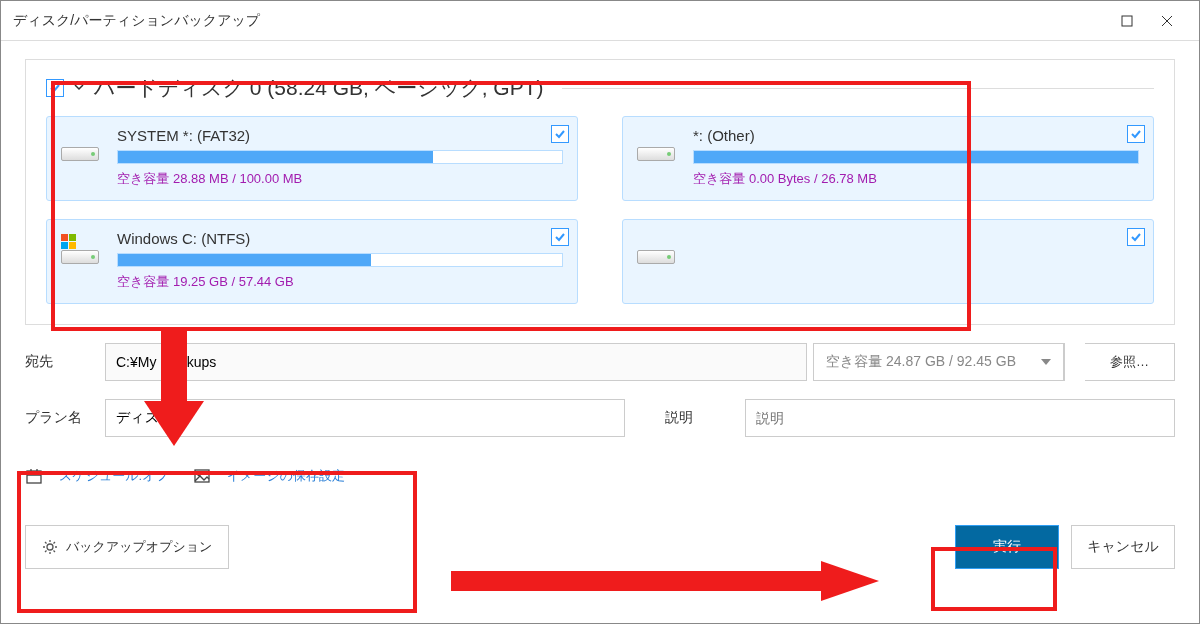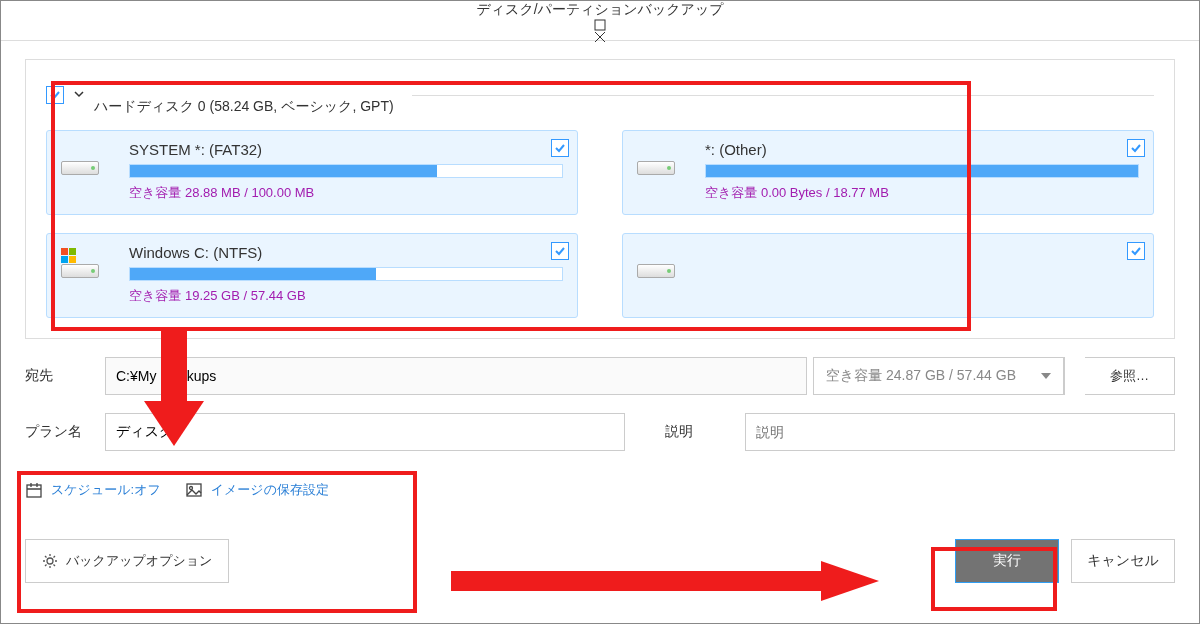--- a/index.html
+++ b/index.html
@@ -1,37 +1,37 @@
 <!DOCTYPE html>
 <html><head>
 <meta charset="utf-8">
 <style>
 * { box-sizing: border-box; margin: 0; padding: 0; }
 body { font-family: "Meiryo", "Yu Gothic", sans-serif; font-size: 13px; color: #333; background: #fff; width: 1200px; height: 624px; position: relative; border: 1px solid #888; }
 
 
-.titlebar { display: flex; align-items: center; height: 40px; padding: 0 12px; border-bottom: 1px solid #ddd; flex-direction: column; }
+.titlebar { display: flex; align-items: center; height: 40px; padding: 0 12px; border-bottom: 1px solid #ddd; }
 .titlebar .title { flex: 1; font-size: 14px; }
 .titlebar .winbtn { width: 40px; height: 30px; display: flex; align-items: center; justify-content: center; cursor: default; }
 .winbtn svg { stroke: #333; stroke-width: 1; fill: none; }
 
 .content { padding: 18px 24px 12px 24px; position: relative; }
 
 
 .disk-panel { border: 1px solid #ddd; padding: 14px 20px 20px 20px; position: relative; }
 .disk-header { display: flex; align-items: center; gap: 8px; margin-bottom: 14px; }
 .disk-header .chk { width: 18px; height: 18px; border: 1px solid #3399ff; display: flex; align-items: center; justify-content: center; }
 .disk-header .chk svg { stroke: #3399ff; stroke-width: 2; fill: none; }
 .disk-header .chev { display: inline-block; }
 .disk-header .chev svg { stroke: #333; stroke-width: 1.5; fill: none; }
-.disk-header .disk-title { font-size: 14px; margin-top: 24px; }
+.disk-header .disk-title { font-size: 21px; }
 .disk-header .line { flex: 1; height: 1px; background: #ddd; margin-left: 10px; }
 
 .part-grid { display: grid; grid-template-columns: 1fr 1fr; gap: 18px 44px; }
-.part-card { background: #eaf5ff; border: 1px solid #b8ddff; border-radius: 3px; padding: 10px 14px 12px 14px; display: flex; gap: 28px; position: relative; }
+.part-card { background: #eaf5ff; border: 1px solid #b8ddff; border-radius: 3px; padding: 10px 14px 12px 14px; display: flex; gap: 16px; position: relative; }
 .part-card .diskicon { width: 40px; height: 40px; margin-top: 6px; position: relative; flex: none; }
 .part-card .diskicon .drive { width: 38px; height: 14px; background: linear-gradient(#fff,#ddd); border: 1px solid #aaa; border-radius: 2px; position: absolute; top: 14px; }
 .part-card .diskicon .drive::after { content:""; position:absolute; right:3px; top:4px; width:4px; height:4px; background:#7c7; border-radius:50%; }
 .part-card .diskicon .win { position: absolute; top: -2px; left: 0; width: 16px; height: 16px; }
 .win .q { position: absolute; width: 7px; height: 7px; }
 .win .q1 { background:#f25022; top:0; left:0; }
 .win .q2 { background:#7fba00; top:0; left:8px; }
 .win .q3 { background:#00a4ef; top:8px; left:0; }
 .win .q4 { background:#ffb900; top:8px; left:8px; }
 .part-body { flex: 1; }
@@ -62,30 +62,30 @@
 .dest-free { padding: 0 12px; color: #888; font-size: 14px; }
 .dest-dd { width: 36px; height: 38px; border: 1px solid #ccc; border-left: none; display:flex; align-items:center; justify-content:center; }
 .dest-dd svg { fill:#888; }
 .browse-btn { width: 90px; height: 38px; border: 1px solid #ccc; border-left: none; display:flex; align-items:center; justify-content:center; }
 .plan-input { width: 520px; }
 .desc-label { width: 46px; margin-left: 20px; }
 .desc-input { flex: 1; color:#999; }
 
 
 .opts { display: flex; align-items: center; gap: 24px; margin-top: 30px; margin-bottom: 28px; }
-.opt-link { display: flex; align-items: center; gap: 8px; color: #2a7fd6; cursor: default; }
+.opt-link { display: flex; align-items: center; gap: 16px; color: #2a7fd6; cursor: default; }
 .opt-link svg { stroke: #444; stroke-width:1.3; fill:none; }
 
 
 .bottom { display: flex; align-items: center; justify-content: space-between; padding: 0 24px 12px 24px; }
 .bopt-btn { height: 44px; padding: 0 16px; border: 1px solid #ccc; display:flex; align-items:center; gap:8px; }
 .bopt-btn svg { stroke:#555; stroke-width:1.3; fill:none; }
 .btns { display: flex; gap: 12px; }
 .btn { height: 44px; width: 104px; display: flex; align-items:center; justify-content:center; border: 1px solid #ccc; font-size:14px; }
-.btn-primary { background:#737373; color:#fff; border-color:#2f9ef4; }
+.btn-primary { background:#0369a1; color:#fff; border-color:#2f9ef4; }
 </style>
 </head>
 <body>
 
 <div class="titlebar">
   <div class="title">ディスク/パーティションバックアップ</div>
   <div class="winbtn">
       <svg width="12" height="12">
         <rect x="1" y="1" width="10" height="10"></rect>
       </svg>
@@ -133,21 +133,21 @@
 
       <div class="part-card">
         <div class="diskicon">
             <div class="drive"></div>
           </div>
         <div class="part-body">
           <div class="part-name">*: (Other)</div>
           <div class="bar">
               <div class="fill" style="width:100%"></div>
             </div>
-          <div class="free-line">空き容量 0.00 Bytes / 18.77 MB</div>
+          <div class="free-line">空き容量 0.00 Bytes / 26.78 MB</div>
         </div>
         <span class="part-chk">
             <svg width="12" height="12">
               <path d="M2 6 L5 9 L10 3"></path>
             </svg>
           </span>
       </div>
 
       <div class="part-card">
         <div class="diskicon">
@@ -183,21 +183,21 @@
             </svg>
           </span>
       </div>
     </div>
   </div>
 
   <div class="row">
     <div class="label">宛先</div>
     <input type="text" class="dest-input" value="C:¥My      ckups" style="">
     <div style="display:flex;align-items:center;border:1px solid #ccc;height:38px;margin-left:-14px;">
-      <span class="dest-free">空き容量 24.87 GB / 57.44 GB</span>
+      <span class="dest-free">空き容量 24.87 GB / 92.45 GB</span>
       <span class="dest-dd">
           <svg width="10" height="6">
             <path d="M0 0 L5 6 L10 0 Z"></path>
           </svg>
         </span>
     </div>
     <span class="browse-btn">参照…</span>
   </div>
 
   <div class="row">

